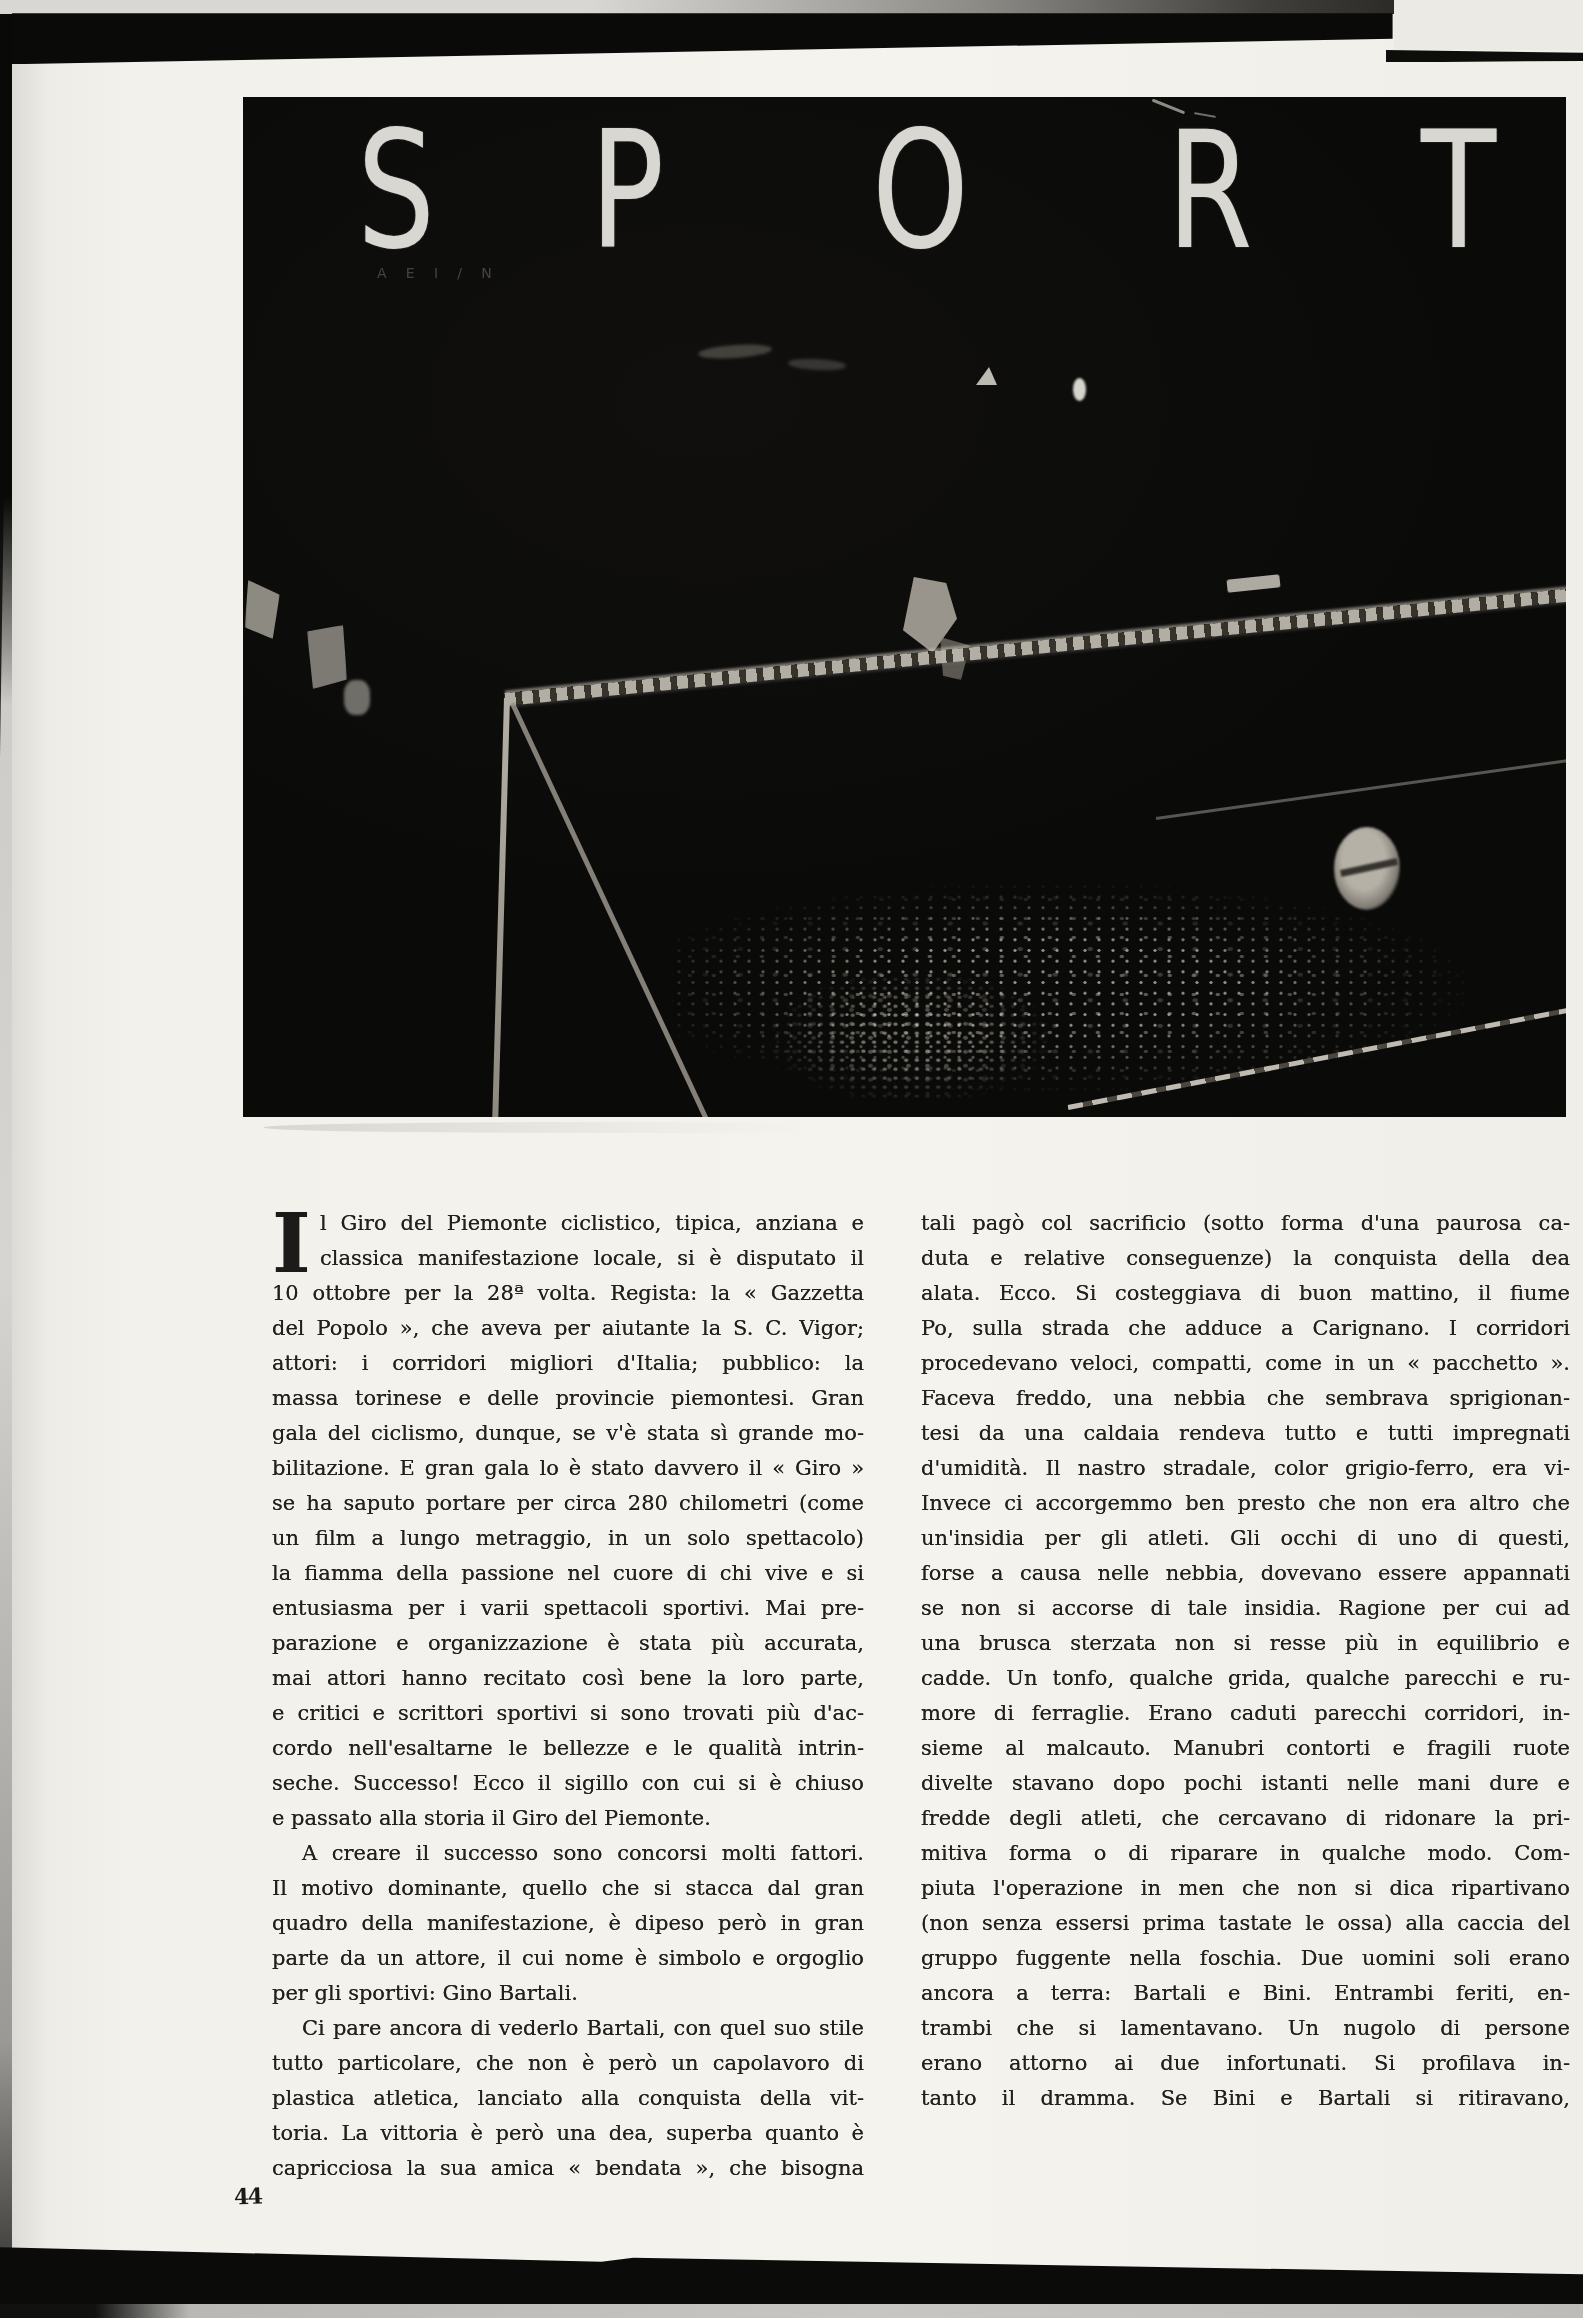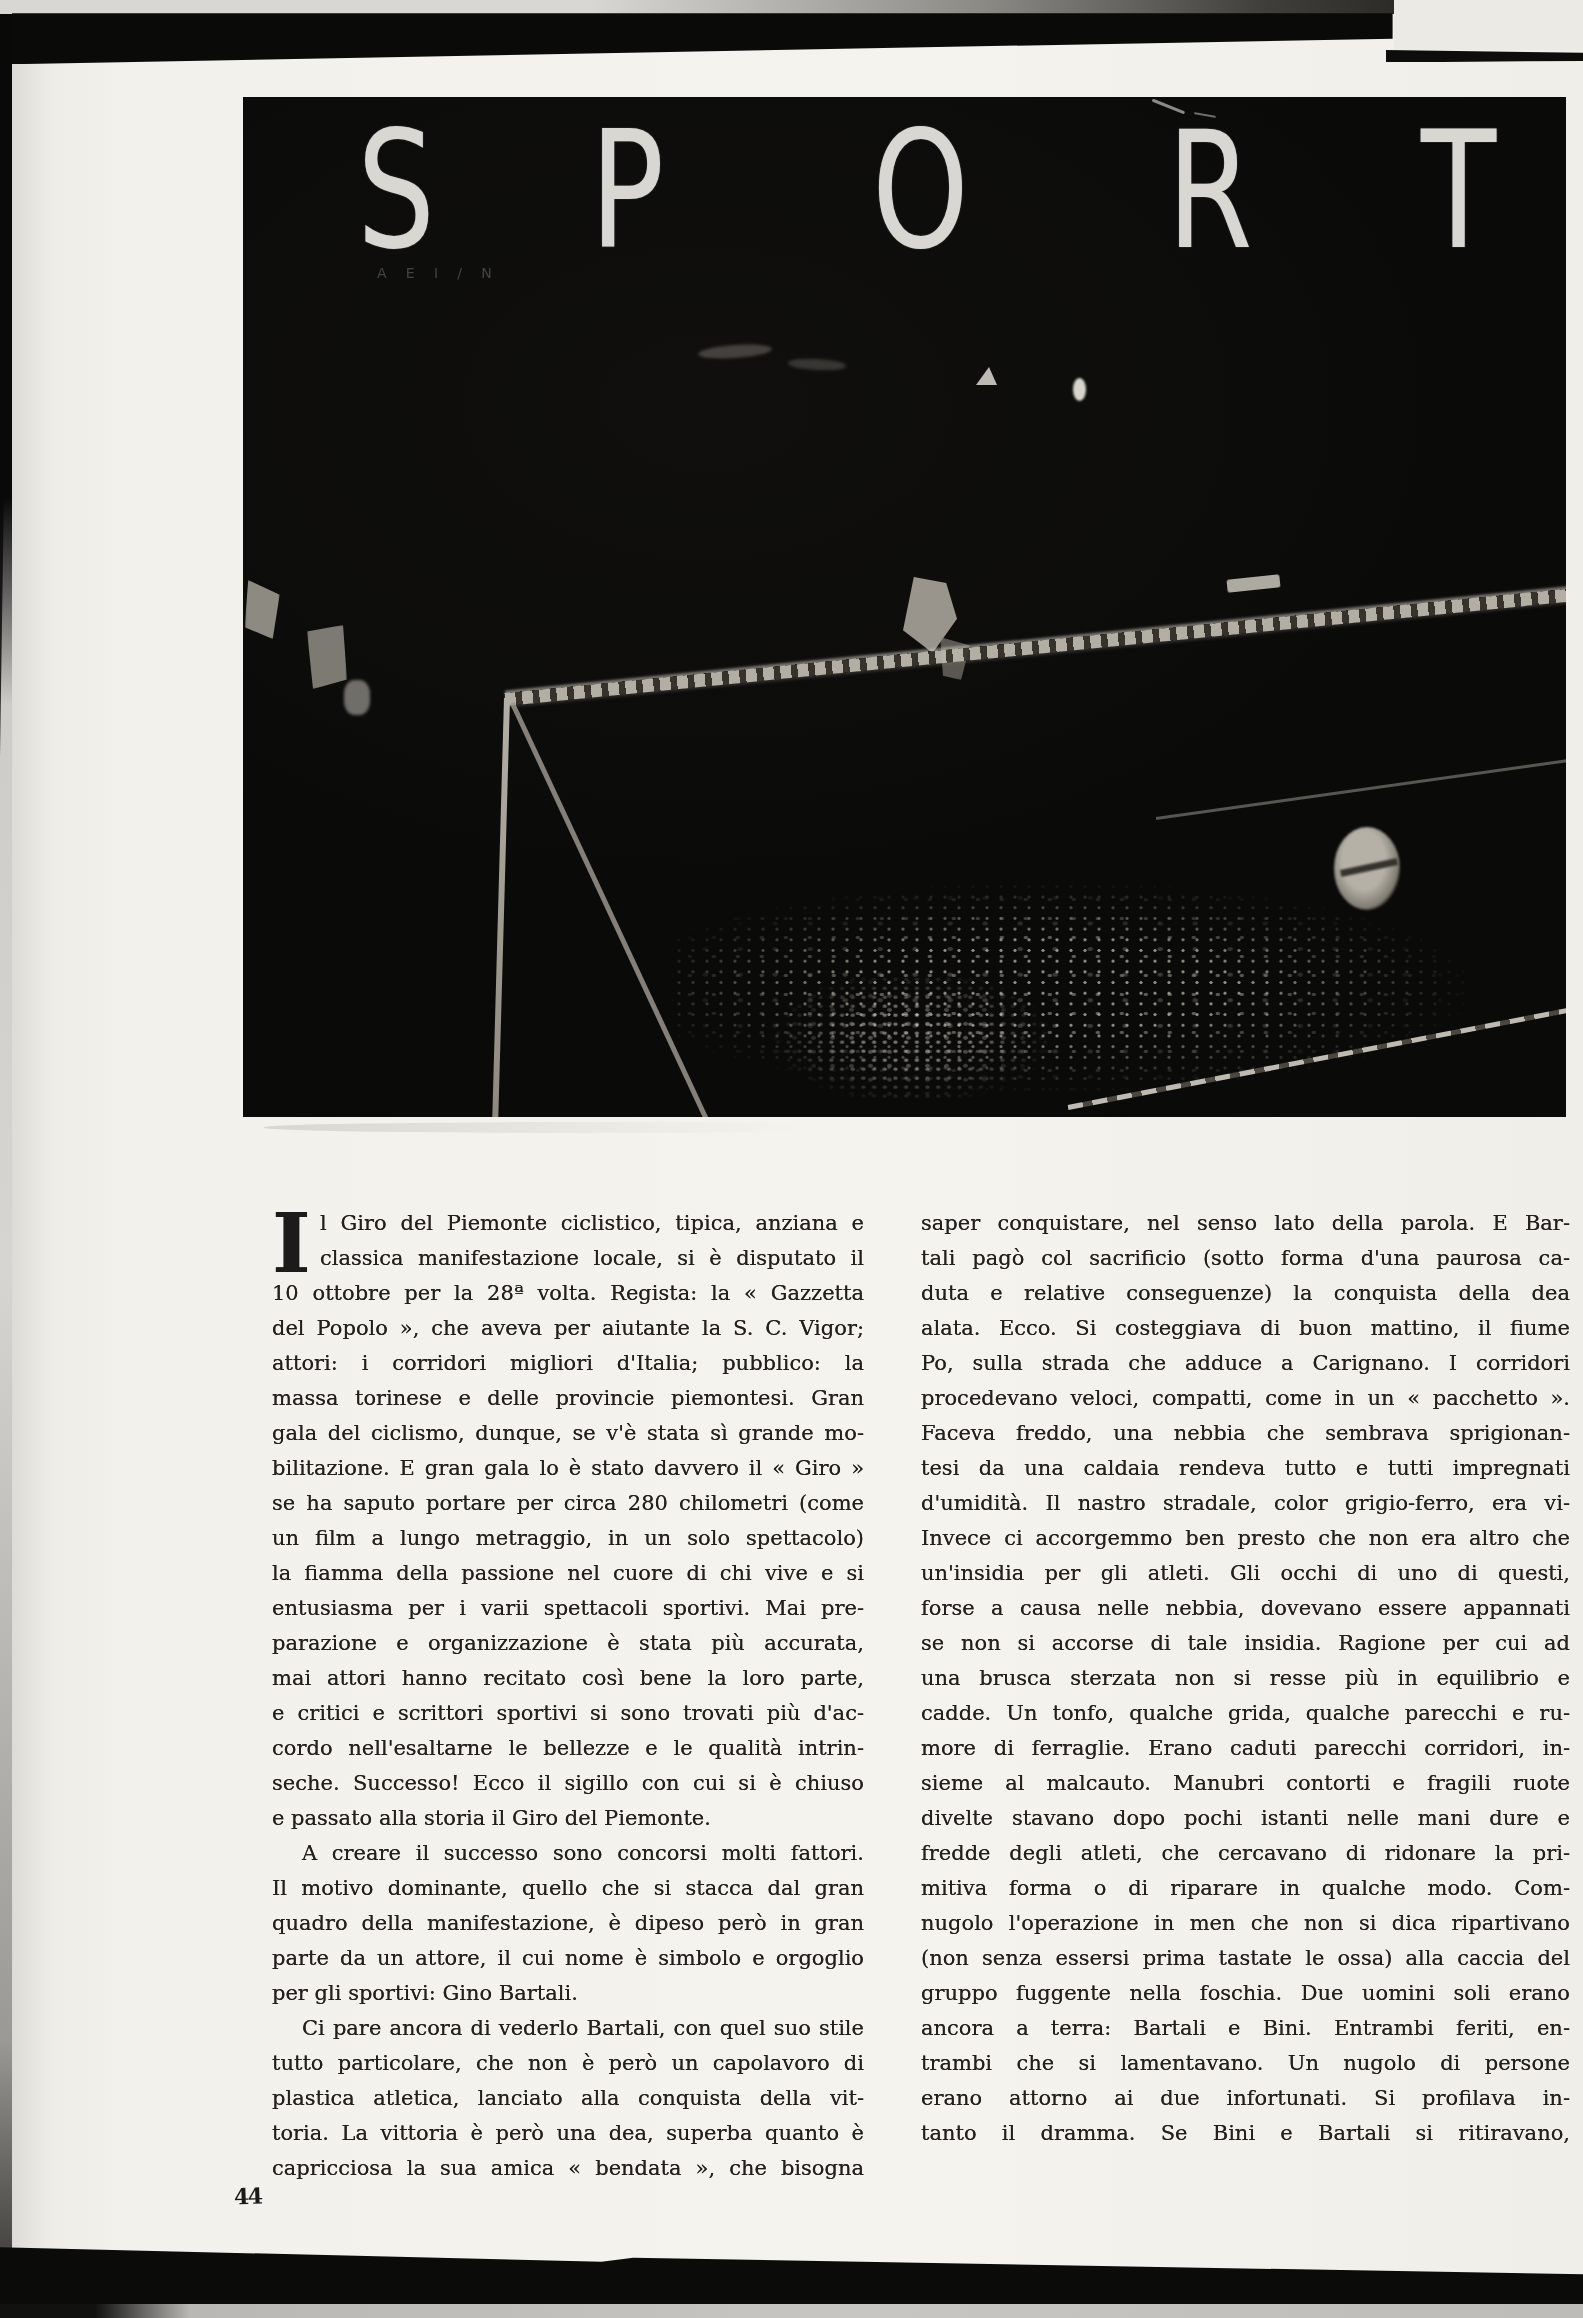--- a/index.html
+++ b/index.html
@@ -206,41 +206,40 @@
         <div class="tline indent">Ci pare ancora di vederlo Bartali, con quel suo stile</div>
         <div class="tline">tutto particolare, che non è però un capolavoro di</div>
         <div class="tline">plastica atletica, lanciato alla conquista della vit-</div>
         <div class="tline">toria. La vittoria è però una dea, superba quanto è</div>
         <div class="tline">capricciosa la sua amica « bendata », che bisogna</div>
       </div>
   </div>
 
   <div class="col" id="col2">
     <div id="col2-lines">
-        <div class="tline">saper conquistare, nel senso lato della parola. E Bar-</div>
         <div class="tline">tali pagò col sacrificio (sotto forma d'una paurosa ca-</div>
         <div class="tline">duta e relative conseguenze) la conquista della dea</div>
         <div class="tline">alata. Ecco. Si costeggiava di buon mattino, il fiume</div>
         <div class="tline">Po, sulla strada che adduce a Carignano. I corridori</div>
         <div class="tline">procedevano veloci, compatti, come in un « pacchetto ».</div>
         <div class="tline">Faceva freddo, una nebbia che sembrava sprigionan-</div>
         <div class="tline">tesi da una caldaia rendeva tutto e tutti impregnati</div>
         <div class="tline">d'umidità. Il nastro stradale, color grigio-ferro, era vi-</div>
         <div class="tline">Invece ci accorgemmo ben presto che non era altro che</div>
         <div class="tline">un'insidia per gli atleti. Gli occhi di uno di questi,</div>
         <div class="tline">forse a causa nelle nebbia, dovevano essere appannati</div>
         <div class="tline">se non si accorse di tale insidia. Ragione per cui ad</div>
         <div class="tline">una brusca sterzata non si resse più in equilibrio e</div>
         <div class="tline">cadde. Un tonfo, qualche grida, qualche parecchi e ru-</div>
         <div class="tline">more di ferraglie. Erano caduti parecchi corridori, in-</div>
         <div class="tline">sieme al malcauto. Manubri contorti e fragili ruote</div>
         <div class="tline">divelte stavano dopo pochi istanti nelle mani dure e</div>
         <div class="tline">fredde degli atleti, che cercavano di ridonare la pri-</div>
         <div class="tline">mitiva forma o di riparare in qualche modo. Com-</div>
-        <div class="tline">nugolo l'operazione in men che non si dica ripartivano</div>
+        <div class="tline">piuta l'operazione in men che non si dica ripartivano</div>
         <div class="tline">(non senza essersi prima tastate le ossa) alla caccia del</div>
         <div class="tline">gruppo fuggente nella foschia. Due uomini soli erano</div>
         <div class="tline">ancora a terra: Bartali e Bini. Entrambi feriti, en-</div>
         <div class="tline">trambi che si lamentavano. Un nugolo di persone</div>
         <div class="tline">erano attorno ai due infortunati. Si profilava in-</div>
         <div class="tline">tanto il dramma. Se Bini e Bartali si ritiravano,</div>
       </div>
   </div>
 
   <div class="pagenum">44</div>

